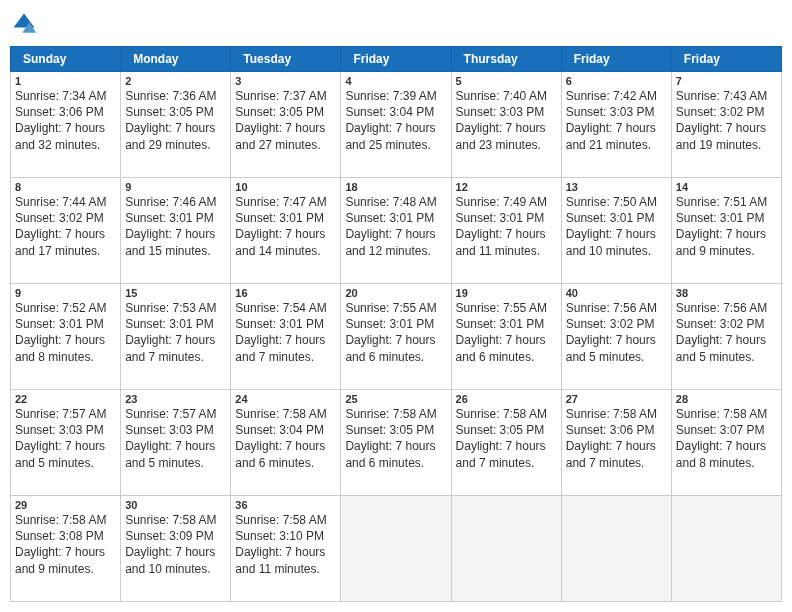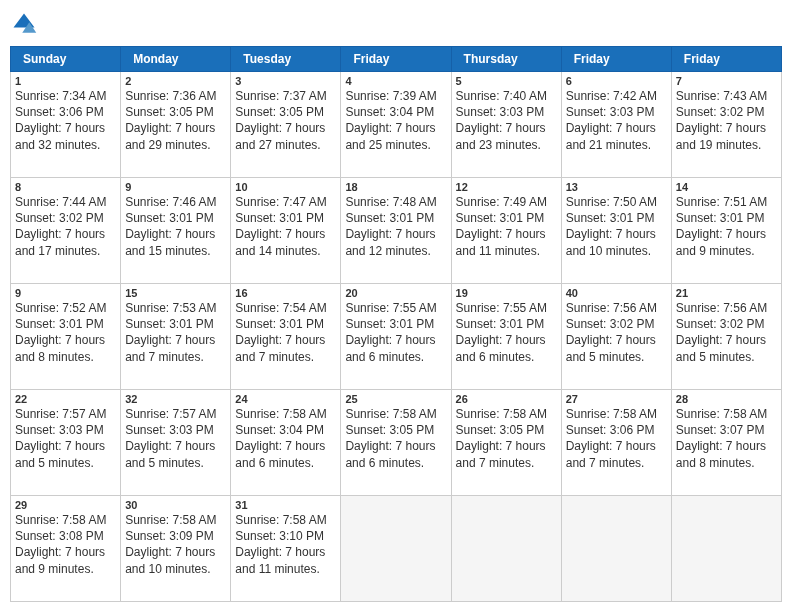--- a/index.html
+++ b/index.html
@@ -210,31 +210,31 @@
           </td>
           <td>
             <span class="day-num">19</span>
             <div class="day-info">Sunrise: 7:55 AM<br>Sunset: 3:01 PM<br>Daylight: 7 hours and 6 minutes.</div>
           </td>
           <td>
             <span class="day-num">40</span>
             <div class="day-info">Sunrise: 7:56 AM<br>Sunset: 3:02 PM<br>Daylight: 7 hours and 5 minutes.</div>
           </td>
           <td>
-            <span class="day-num">21</span>
+            <span class="day-num">38</span>
             <div class="day-info">Sunrise: 7:56 AM<br>Sunset: 3:02 PM<br>Daylight: 7 hours and 5 minutes.</div>
           </td>
         </tr>
         <tr class="week-row">
           <td>
             <span class="day-num">22</span>
             <div class="day-info">Sunrise: 7:57 AM<br>Sunset: 3:03 PM<br>Daylight: 7 hours and 5 minutes.</div>
           </td>
           <td>
-            <span class="day-num">32</span>
+            <span class="day-num">23</span>
             <div class="day-info">Sunrise: 7:57 AM<br>Sunset: 3:03 PM<br>Daylight: 7 hours and 5 minutes.</div>
           </td>
           <td>
             <span class="day-num">24</span>
             <div class="day-info">Sunrise: 7:58 AM<br>Sunset: 3:04 PM<br>Daylight: 7 hours and 6 minutes.</div>
           </td>
           <td>
             <span class="day-num">25</span>
             <div class="day-info">Sunrise: 7:58 AM<br>Sunset: 3:05 PM<br>Daylight: 7 hours and 6 minutes.</div>
           </td>
@@ -254,21 +254,21 @@
         <tr class="week-row">
           <td>
             <span class="day-num">29</span>
             <div class="day-info">Sunrise: 7:58 AM<br>Sunset: 3:08 PM<br>Daylight: 7 hours and 9 minutes.</div>
           </td>
           <td>
             <span class="day-num">30</span>
             <div class="day-info">Sunrise: 7:58 AM<br>Sunset: 3:09 PM<br>Daylight: 7 hours and 10 minutes.</div>
           </td>
           <td>
-            <span class="day-num">31</span>
+            <span class="day-num">36</span>
             <div class="day-info">Sunrise: 7:58 AM<br>Sunset: 3:10 PM<br>Daylight: 7 hours and 11 minutes.</div>
           </td>
           <td class="empty"></td>
           <td class="empty"></td>
           <td class="empty"></td>
           <td class="empty"></td>
         </tr>
       </tbody>
   </table>
 </div>

